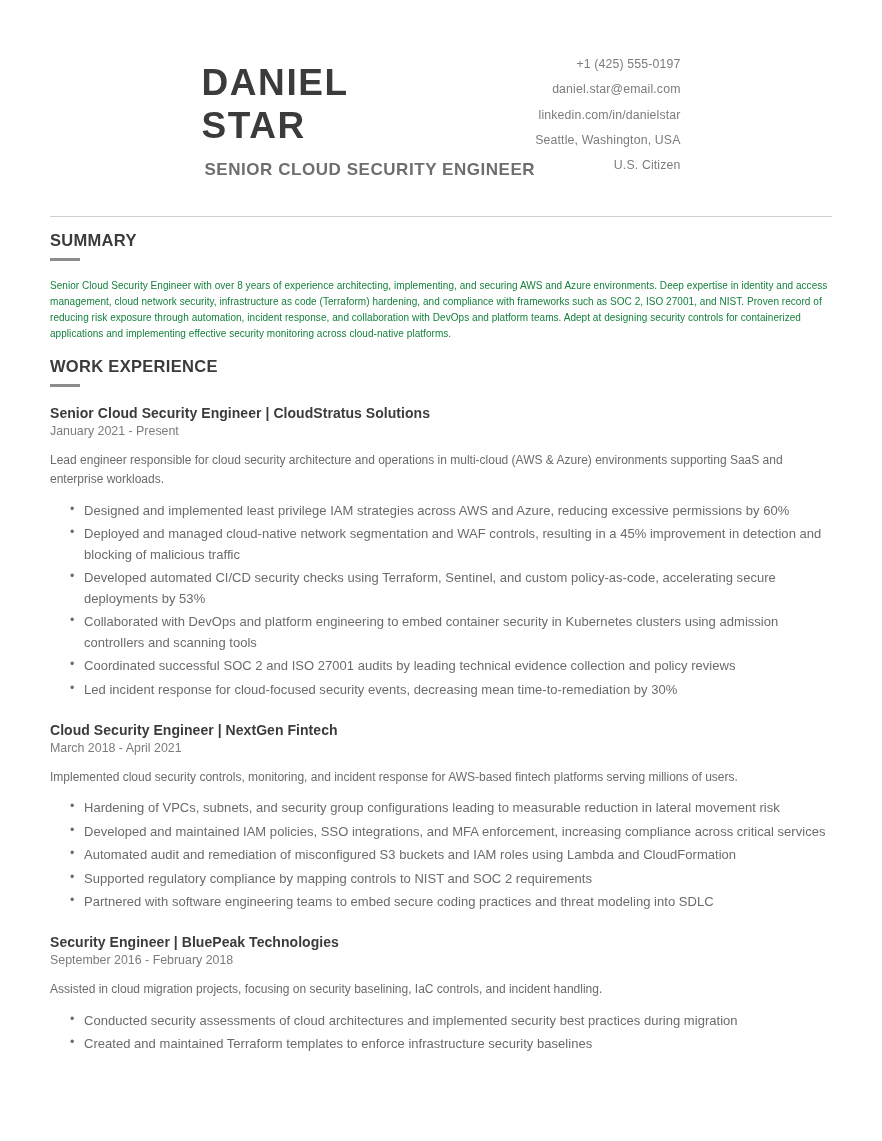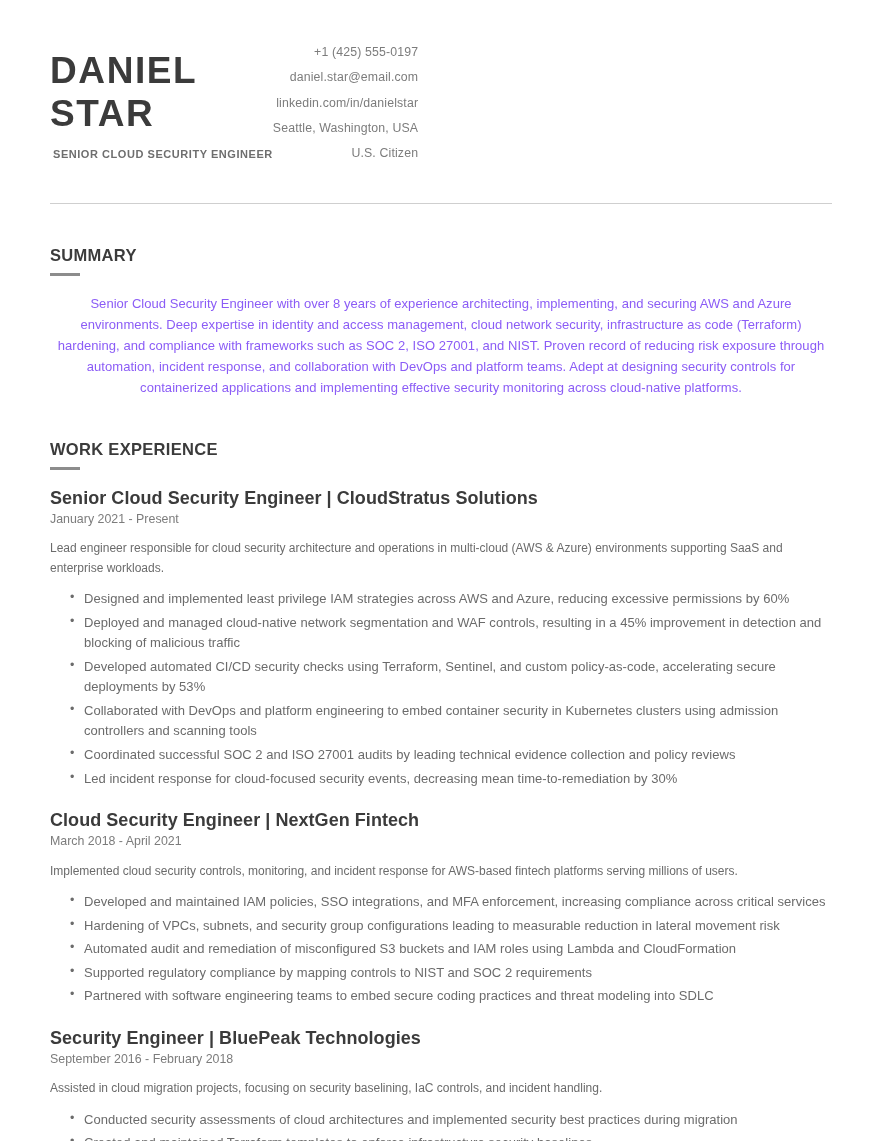--- a/index.html
+++ b/index.html
@@ -20,41 +20,41 @@
     box-sizing: border-box;
     background: #ffffff;
     padding: 0 50px;
     position: relative;
     overflow: hidden;
   }
 
   
   .header {
     display: flex;
-    justify-content: flex-start;
+    justify-content: center;
     align-items: flex-start;
-    padding-top: 32px;
+    padding-top: 44px;
   }
   .identity {
     padding-top: 18px;
   }
   .name {
     font-size: 37px;
     font-weight: bold;
     color: #3b3b3b;
     letter-spacing: 1.6px;
     line-height: 1.16;
     margin: 0;
     text-transform: uppercase;
   }
   .name .line2 { display: block; }
   .job-subtitle {
     margin-top: 12px;
     margin-left: 3px;
-    font-size: 11px;
+    font-size: 17px;
     font-weight: bold;
     letter-spacing: 0.55px;
     color: #6e6e6e;
     text-transform: uppercase;
   }
   .contact {
     text-align: right;
     font-size: 12.3px;
     line-height: 2.06;
     color: #7c7c7c;
@@ -64,51 +64,50 @@
   .contact div { letter-spacing: 0.15px; }
 
   
   .top-rule {
     border: 0;
     border-top: 1px solid #cfcfcf;
     margin: 36px 0 0 0;
   }
 
   
-  .section { margin-top: 42px; }
+  .section { margin-top: 14px; }
   .section-title {
     font-size: 16.5px;
     font-weight: bold;
     color: #3b3b3b;
     letter-spacing: 0.3px;
     text-transform: uppercase;
     margin: 0;
   }
   .section-accent {
     width: 30px;
     height: 3px;
     background: #8c8c8c;
     margin-top: 8px;
   }
   .section-body { margin-top: 17px; }
 
   .summary-text {
-    font-size: 13px;
+    font-size: 10px;
     line-height: 1.62;
-    color: #8b5cf6;
+    color: #15803d;
     margin: 0;
     letter-spacing: 0.05px;
-    text-align: center;
   }
 
   
   .job { margin-top: 20px; }
   .job:first-child { margin-top: 0; }
   .job-title {
-    font-size: 18px;
+    font-size: 14px;
     font-weight: bold;
     color: #3b3b3b;
     letter-spacing: 0.05px;
     line-height: 1.3;
   }
   .job-dates {
     font-size: 12.4px;
     color: #7c7c7c;
     margin-top: 1px;
     line-height: 1.3;
@@ -189,22 +188,22 @@
             <li>Collaborated with DevOps and platform engineering to embed container security in Kubernetes clusters using admission controllers and scanning tools</li>
             <li>Coordinated successful SOC 2 and ISO 27001 audits by leading technical evidence collection and policy reviews</li>
             <li>Led incident response for cloud-focused security events, decreasing mean time-to-remediation by 30%</li>
           </ul>
         </div>
         <div class="job">
           <div class="job-title">Cloud Security Engineer | NextGen Fintech</div>
           <div class="job-dates">March 2018 - April 2021</div>
           <div class="job-desc">Implemented cloud security controls, monitoring, and incident response for AWS-based fintech platforms serving millions of users.</div>
           <ul class="bullets">
+            <li>Hardening of VPCs, subnets, and security group configurations leading to measurable reduction in lateral movement risk</li>
             <li>Developed and maintained IAM policies, SSO integrations, and MFA enforcement, increasing compliance across critical services</li>
-            <li>Hardening of VPCs, subnets, and security group configurations leading to measurable reduction in lateral movement risk</li>
             <li>Automated audit and remediation of misconfigured S3 buckets and IAM roles using Lambda and CloudFormation</li>
             <li>Supported regulatory compliance by mapping controls to NIST and SOC 2 requirements</li>
             <li>Partnered with software engineering teams to embed secure coding practices and threat modeling into SDLC</li>
           </ul>
         </div>
         <div class="job">
           <div class="job-title">Security Engineer | BluePeak Technologies</div>
           <div class="job-dates">September 2016 - February 2018</div>
           <div class="job-desc">Assisted in cloud migration projects, focusing on security baselining, IaC controls, and incident handling.</div>
           <ul class="bullets">

